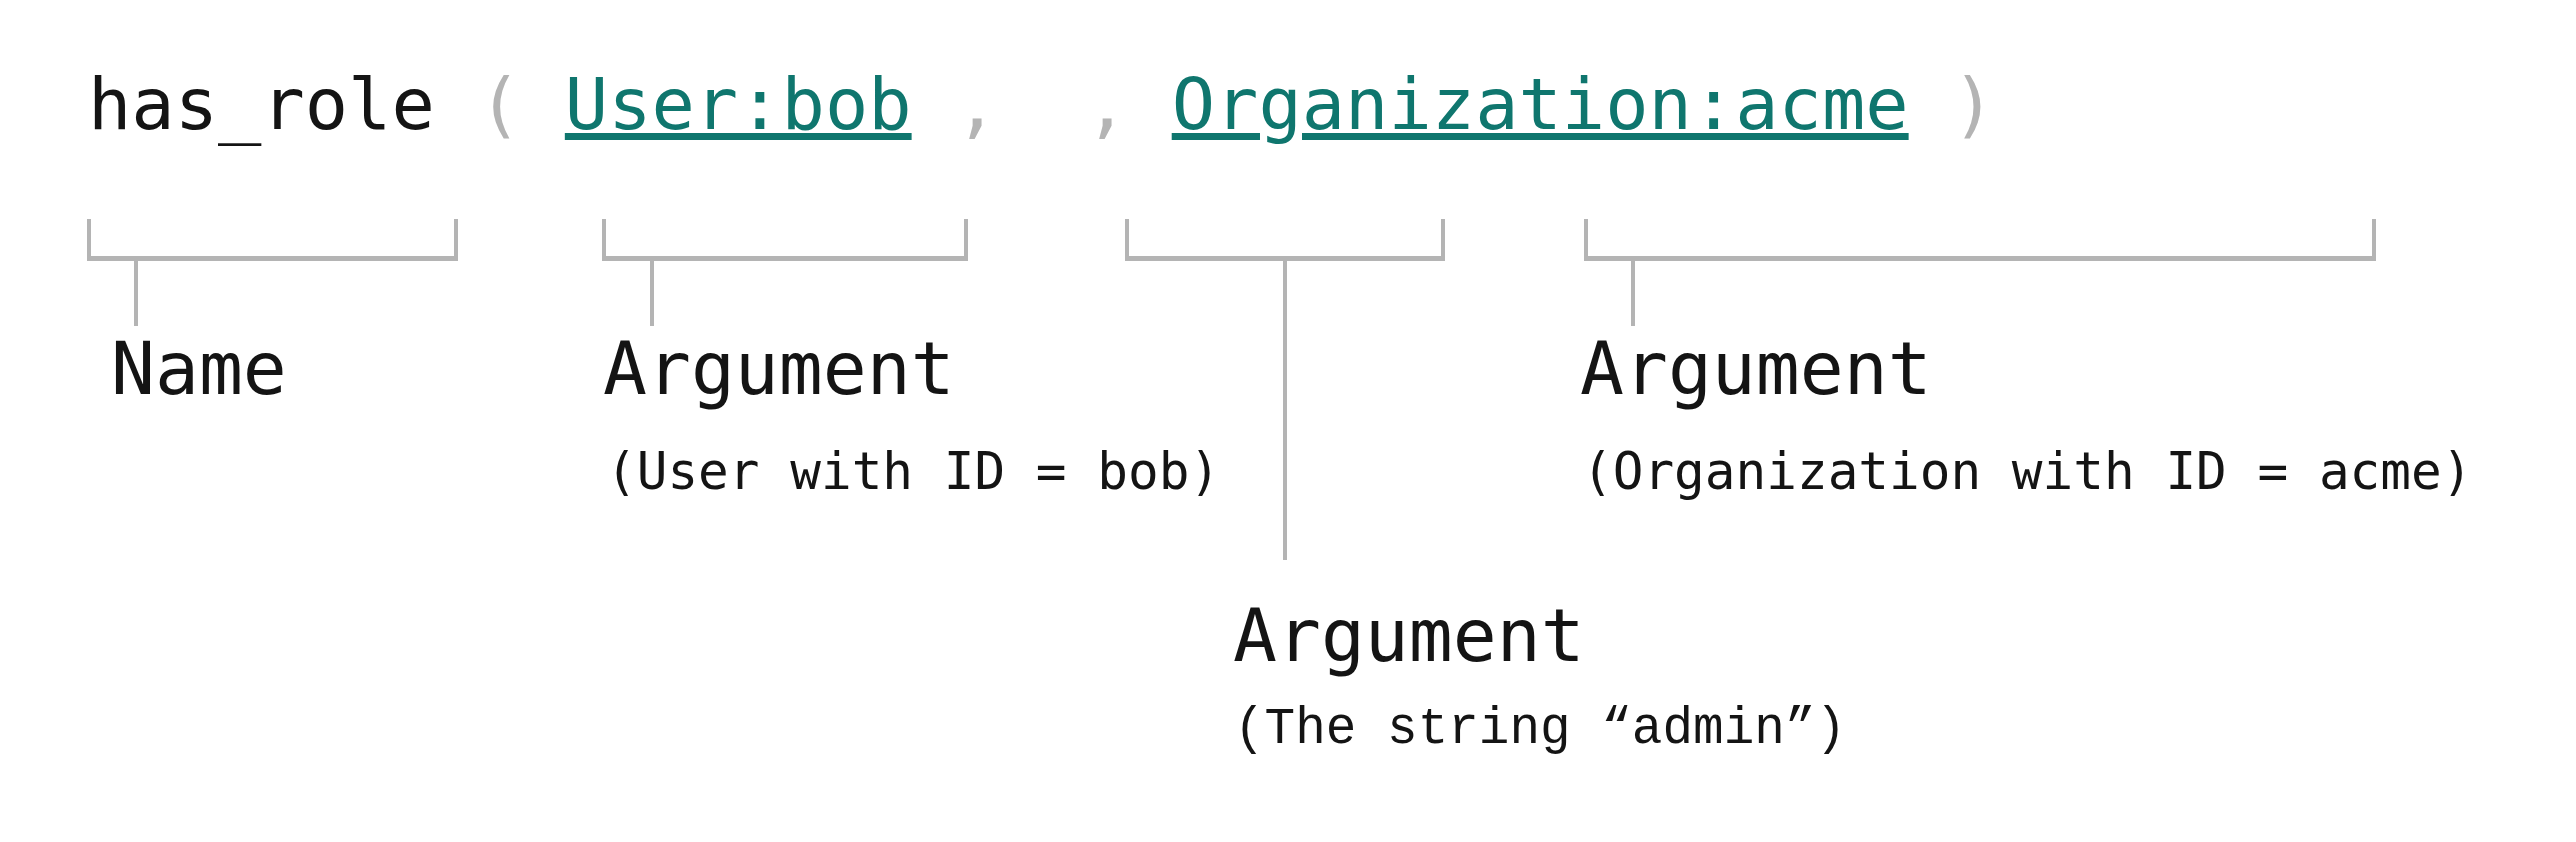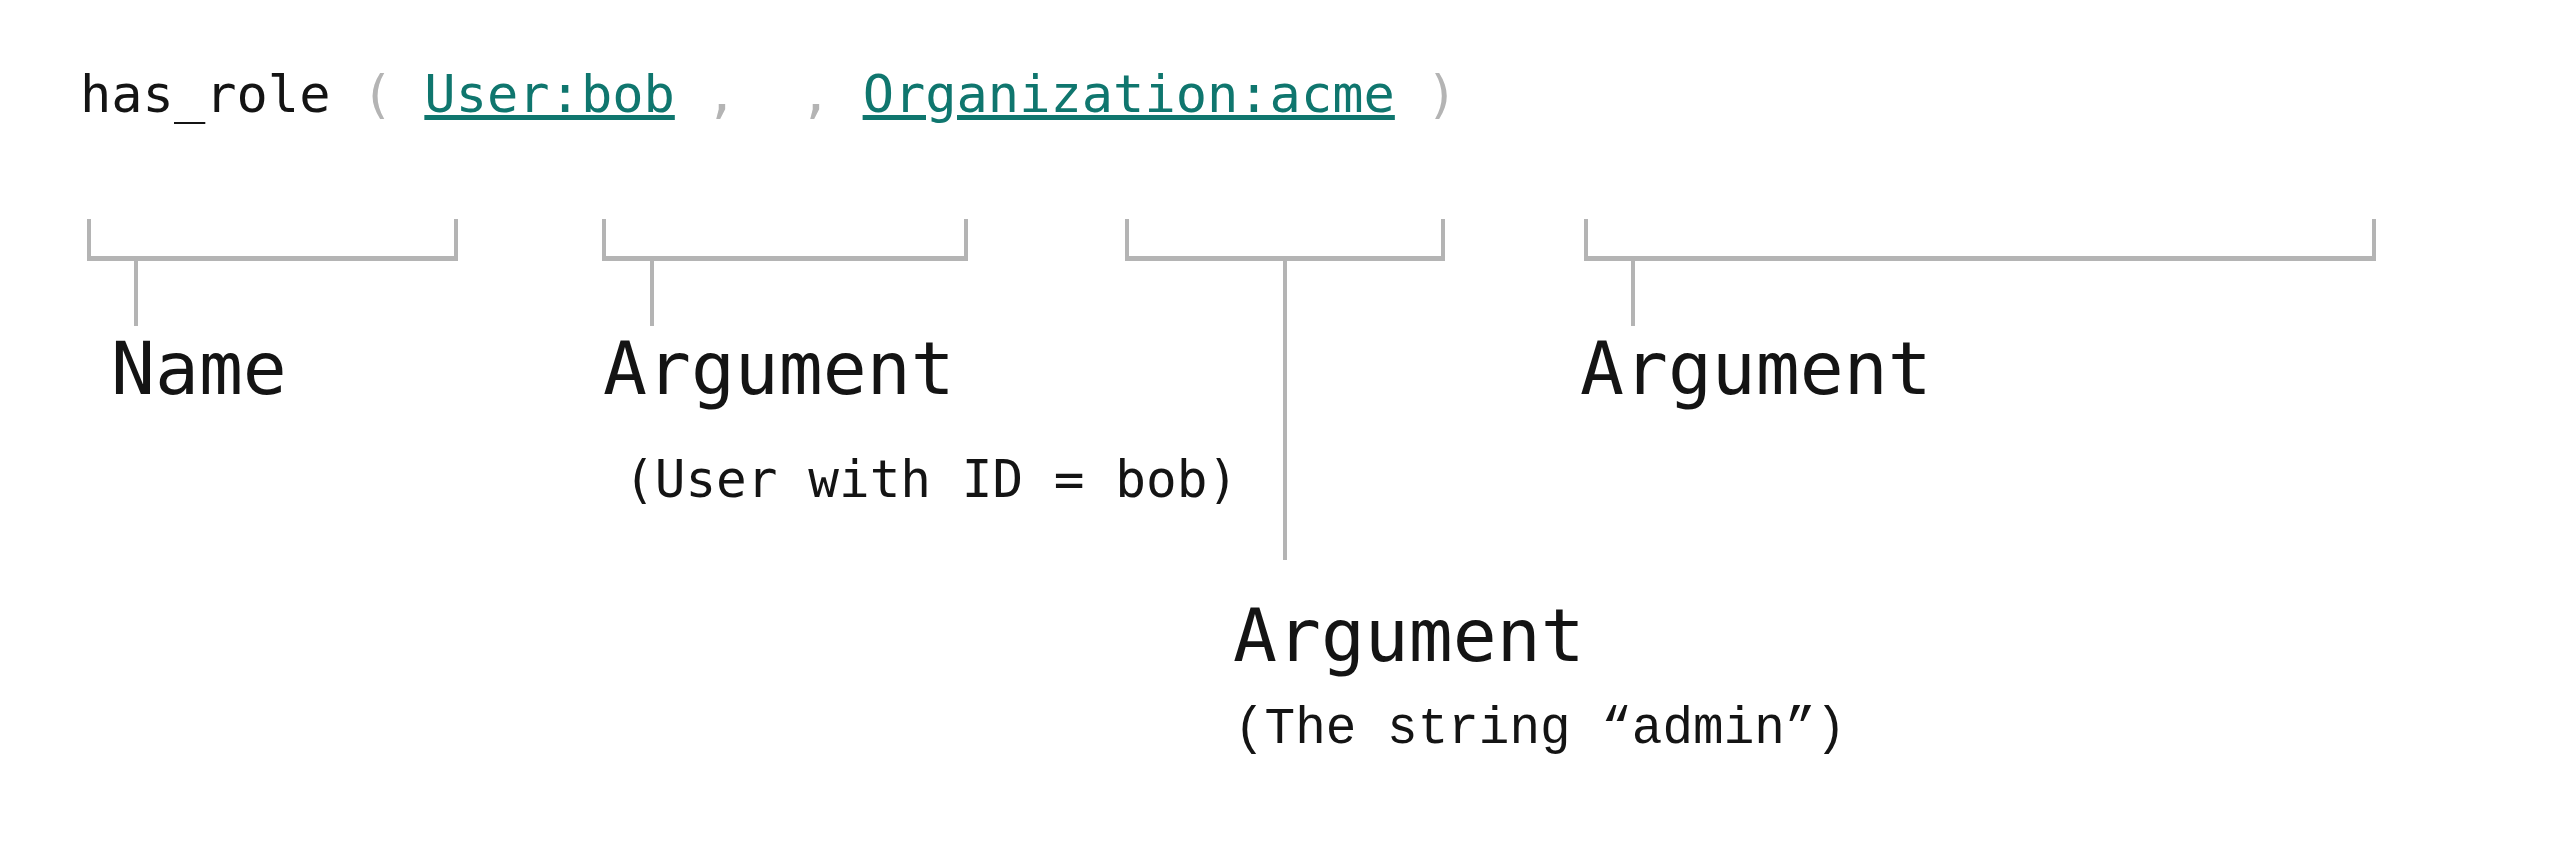--- a/index.html
+++ b/index.html
@@ -8,25 +8,25 @@
     width: 2576px;
     height: 843px;
     background: #ffffff;
     overflow: hidden;
     font-family: "DejaVu Sans Mono", "Liberation Mono", monospace;
   }
 
   
   .code-line {
     position: absolute;
-    left: 80px;
+    left: 88px;
     top: 68px;
     display: flex;
     align-items: baseline;
-    font-size: 52px;
+    font-size: 72px;
     line-height: 1;
     white-space: pre;
   }
   .tok-black { color: #141414; }
   .tok-blue  { color: #0f766e; text-decoration: underline; }
   .tok-gray  { color: #b4b4b4; }
   .pad-both  { padding: 0 1ch; }
   .pad-left  { padding-left: 1ch; }
 
   
@@ -65,21 +65,21 @@
   }
   .detail {
     position: absolute;
     color: #141414;
     font-size: 51px;
     line-height: 1;
     white-space: pre;
   }
   .label-name { left: 91px;  top: 332px; margin-left: 20px; }
   .label-arg1 { left: 603px;  top: 332px; }
-  .detail-arg1 { left: 624px; top: 446px; margin-top: 8px; }
+  .detail-arg1 { left: 606px; top: 446px; }
   .label-arg3 { left: 1580px; top: 332px; }
   .detail-arg3 { left: 1582px; top: 446px; }
   .label-arg2 { left: 1233px; top: 599px; }
   .detail-arg2 { left: 1234px; top: 704px; font-family: Liberation Mono, monospace; }
 </style>
 </head>
 <body>
 
 <div class="canvas">
 
@@ -120,18 +120,19 @@
     <div class="bar"></div>
     <div class="stem"></div>
   </div>
 
   <div class="label label-name">Name</div>
 
   <div class="label label-arg1">Argument</div>
   <div class="detail detail-arg1">(User with ID = bob)</div>
 
   <div class="label label-arg3">Argument</div>
+  <div class="detail detail-arg3">(Organization with ID = acme)</div>
 
   <div class="label label-arg2">Argument</div>
   <div class="detail detail-arg2">(The string “admin”)</div>
 
 </div>
 
 
 </body></html>

